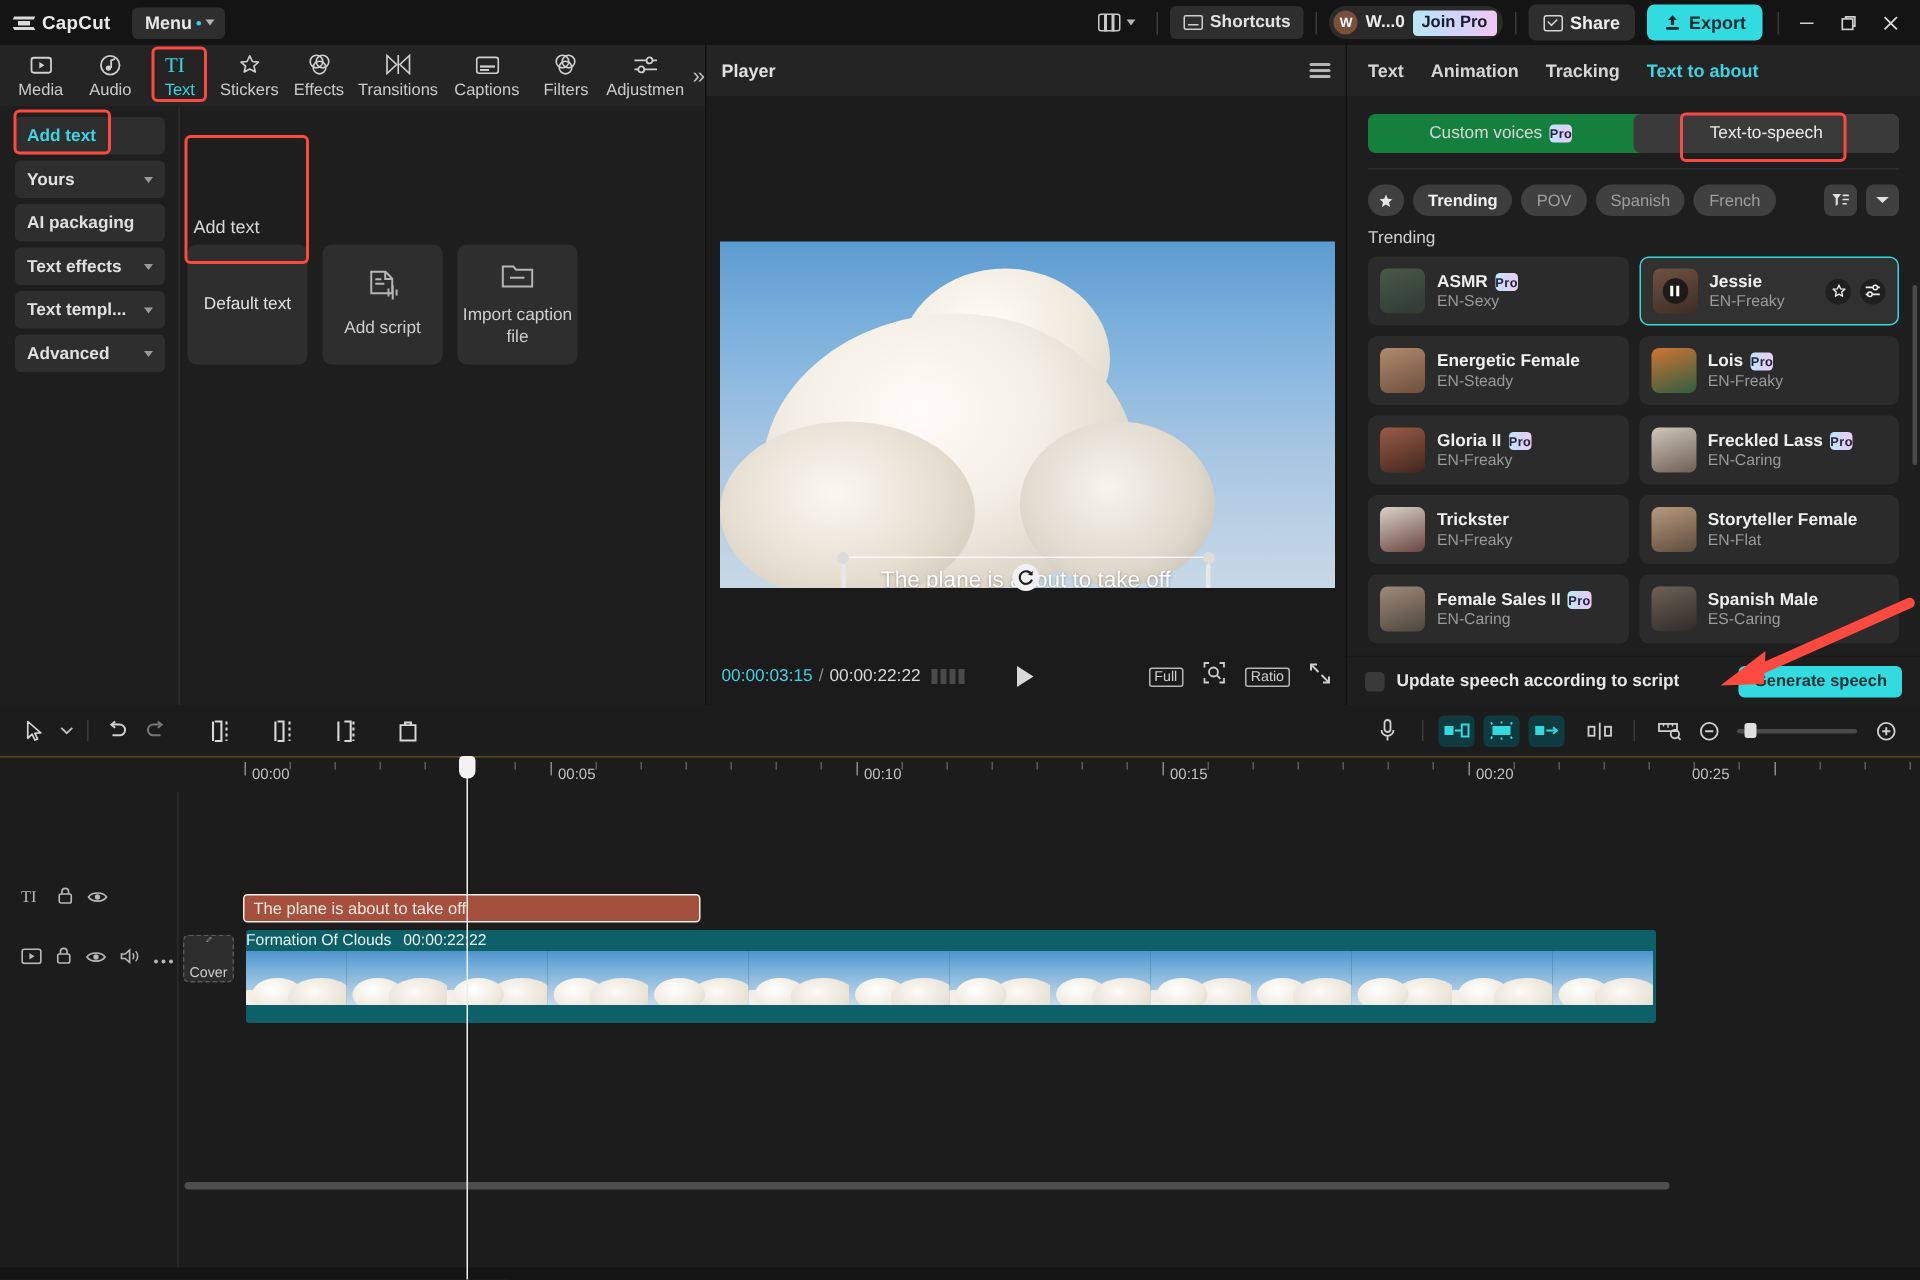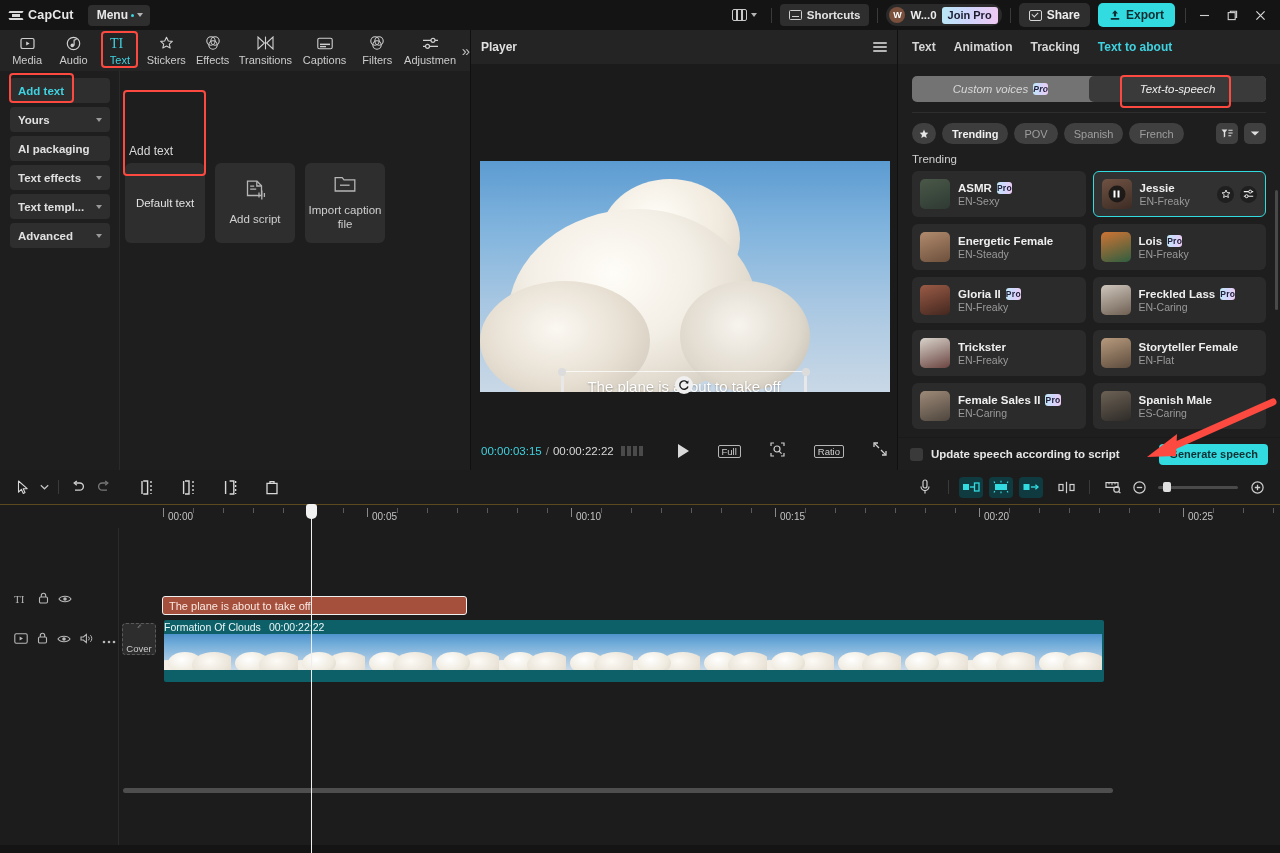--- a/index.html
+++ b/index.html
@@ -141,29 +141,29 @@
      border-radius: 50%; background: #f0f0f0; display:flex;align-items:center;justify-content:center; }
   .player-ctrl { position: absolute; bottom: 0; left: 0; right: 0; height: 38px; background: #1b1b1b;
      display: flex; align-items: center; padding: 0 10px; }
   .tc-cur { font-size: 11.5px; color: #3fd2e0; }
   .tc-sep { font-size: 11.5px; color: #8d8d8d; margin: 0 4px; }
   .tc-tot { font-size: 11.5px; color: #d8d8d8; }
   .tc-bars { margin-left: 7px; display: flex; gap: 2px; }
   .tc-bars i { display:block; width:4px; height:10px; background:#4a4a4a; }
   .play-tri { position:absolute; left: 50%; margin-left: -6px; width: 0; height: 0;
      border-top: 7px solid transparent; border-bottom: 7px solid transparent; border-left: 11px solid #d9d9d9; }
-  .pc-right { margin-left: auto; display: flex; align-items: center; gap: 29px; }
+  .pc-right { margin-left: auto; display: flex; align-items: center; gap: 13px; }
   .lblbox { border: 1.3px solid #b6b6b6; border-radius: 2px; padding: 0px 3px; font-size: 9.5px; color: #cfcfcf; }
 
   
   .rightpanel { position: absolute; top: 30px; left: 898px; width: 382px; height: 440px; background: #1e1e1e; }
   .rp-tabs { height: 34px; background: #242424; display: flex; align-items: center; gap: 18px; padding: 0 14px;
      font-size: 12px; font-weight: 600; color: #d6d6d6; }
   .rp-tabs .tab.active { color: #3fd2e0; }
-  .seg { margin: 12px 14px 0 14px; height: 26px; background: #737373; border-radius: 5px; display: flex; font-style: italic; }
+  .seg { margin: 12px 14px 0 14px; height: 26px; background: #15803d; border-radius: 5px; display: flex; }
   .seg > div { flex: 1; display:flex; align-items:center; justify-content:center; gap:5px;
      font-size: 11.5px; color: #d7d7d7; border-radius: 5px; }
   .seg .sel { background: #3a3a3a; color: #ededed; }
   .pro-badge { display:inline-flex; align-items:center; justify-content:center;
      height: 12px; padding: 0 0; border-radius: 3px; font-size: 8.5px; font-weight: 800;
      color: #22223c; background: linear-gradient(95deg,#bfe9f6,#d2d5fb,#f0cdf3); letter-spacing: .3px; }
   .rp-divider { margin: 10px 14px 0 14px; height: 1px; background: #2e2e2e; }
   .chips { display: flex; align-items: center; gap: 6px; padding: 10px 14px 0 14px; }
   .chip { height: 21px; padding: 0 10px; border-radius: 11px; background: #404040;
      font-size: 11px; color: #9e9e9e; display:flex; align-items:center; }
@@ -844,21 +844,21 @@
         <div class="tick" style="left:955px"></div>
       <div class="tick major" style="left:979px"></div>
         <div class="rlabel" style="left:984px">00:20</div>
       <div class="tick" style="left:1009px"></div>
         <div class="tick" style="left:1039px"></div>
         <div class="tick" style="left:1069px"></div>
         <div class="tick" style="left:1099px"></div>
       <div class="tick" style="left:1129px"></div>
         <div class="tick" style="left:1159px"></div>
       <div class="tick major" style="left:1183px"></div>
-        <div class="rlabel" style="left:1188px">00:25</div>
+        <div class="rlabel" style="left:1128px">00:25</div>
       <div class="tick" style="left:1213px"></div>
         <div class="tick" style="left:1243px"></div>
         <div class="tick" style="left:1273px"></div>
     </div>
 
     <div class="tracks">
       <div class="vdiv-tl"></div>
 
       <div class="track-head" style="top:60px; height:22px">
         <span>

